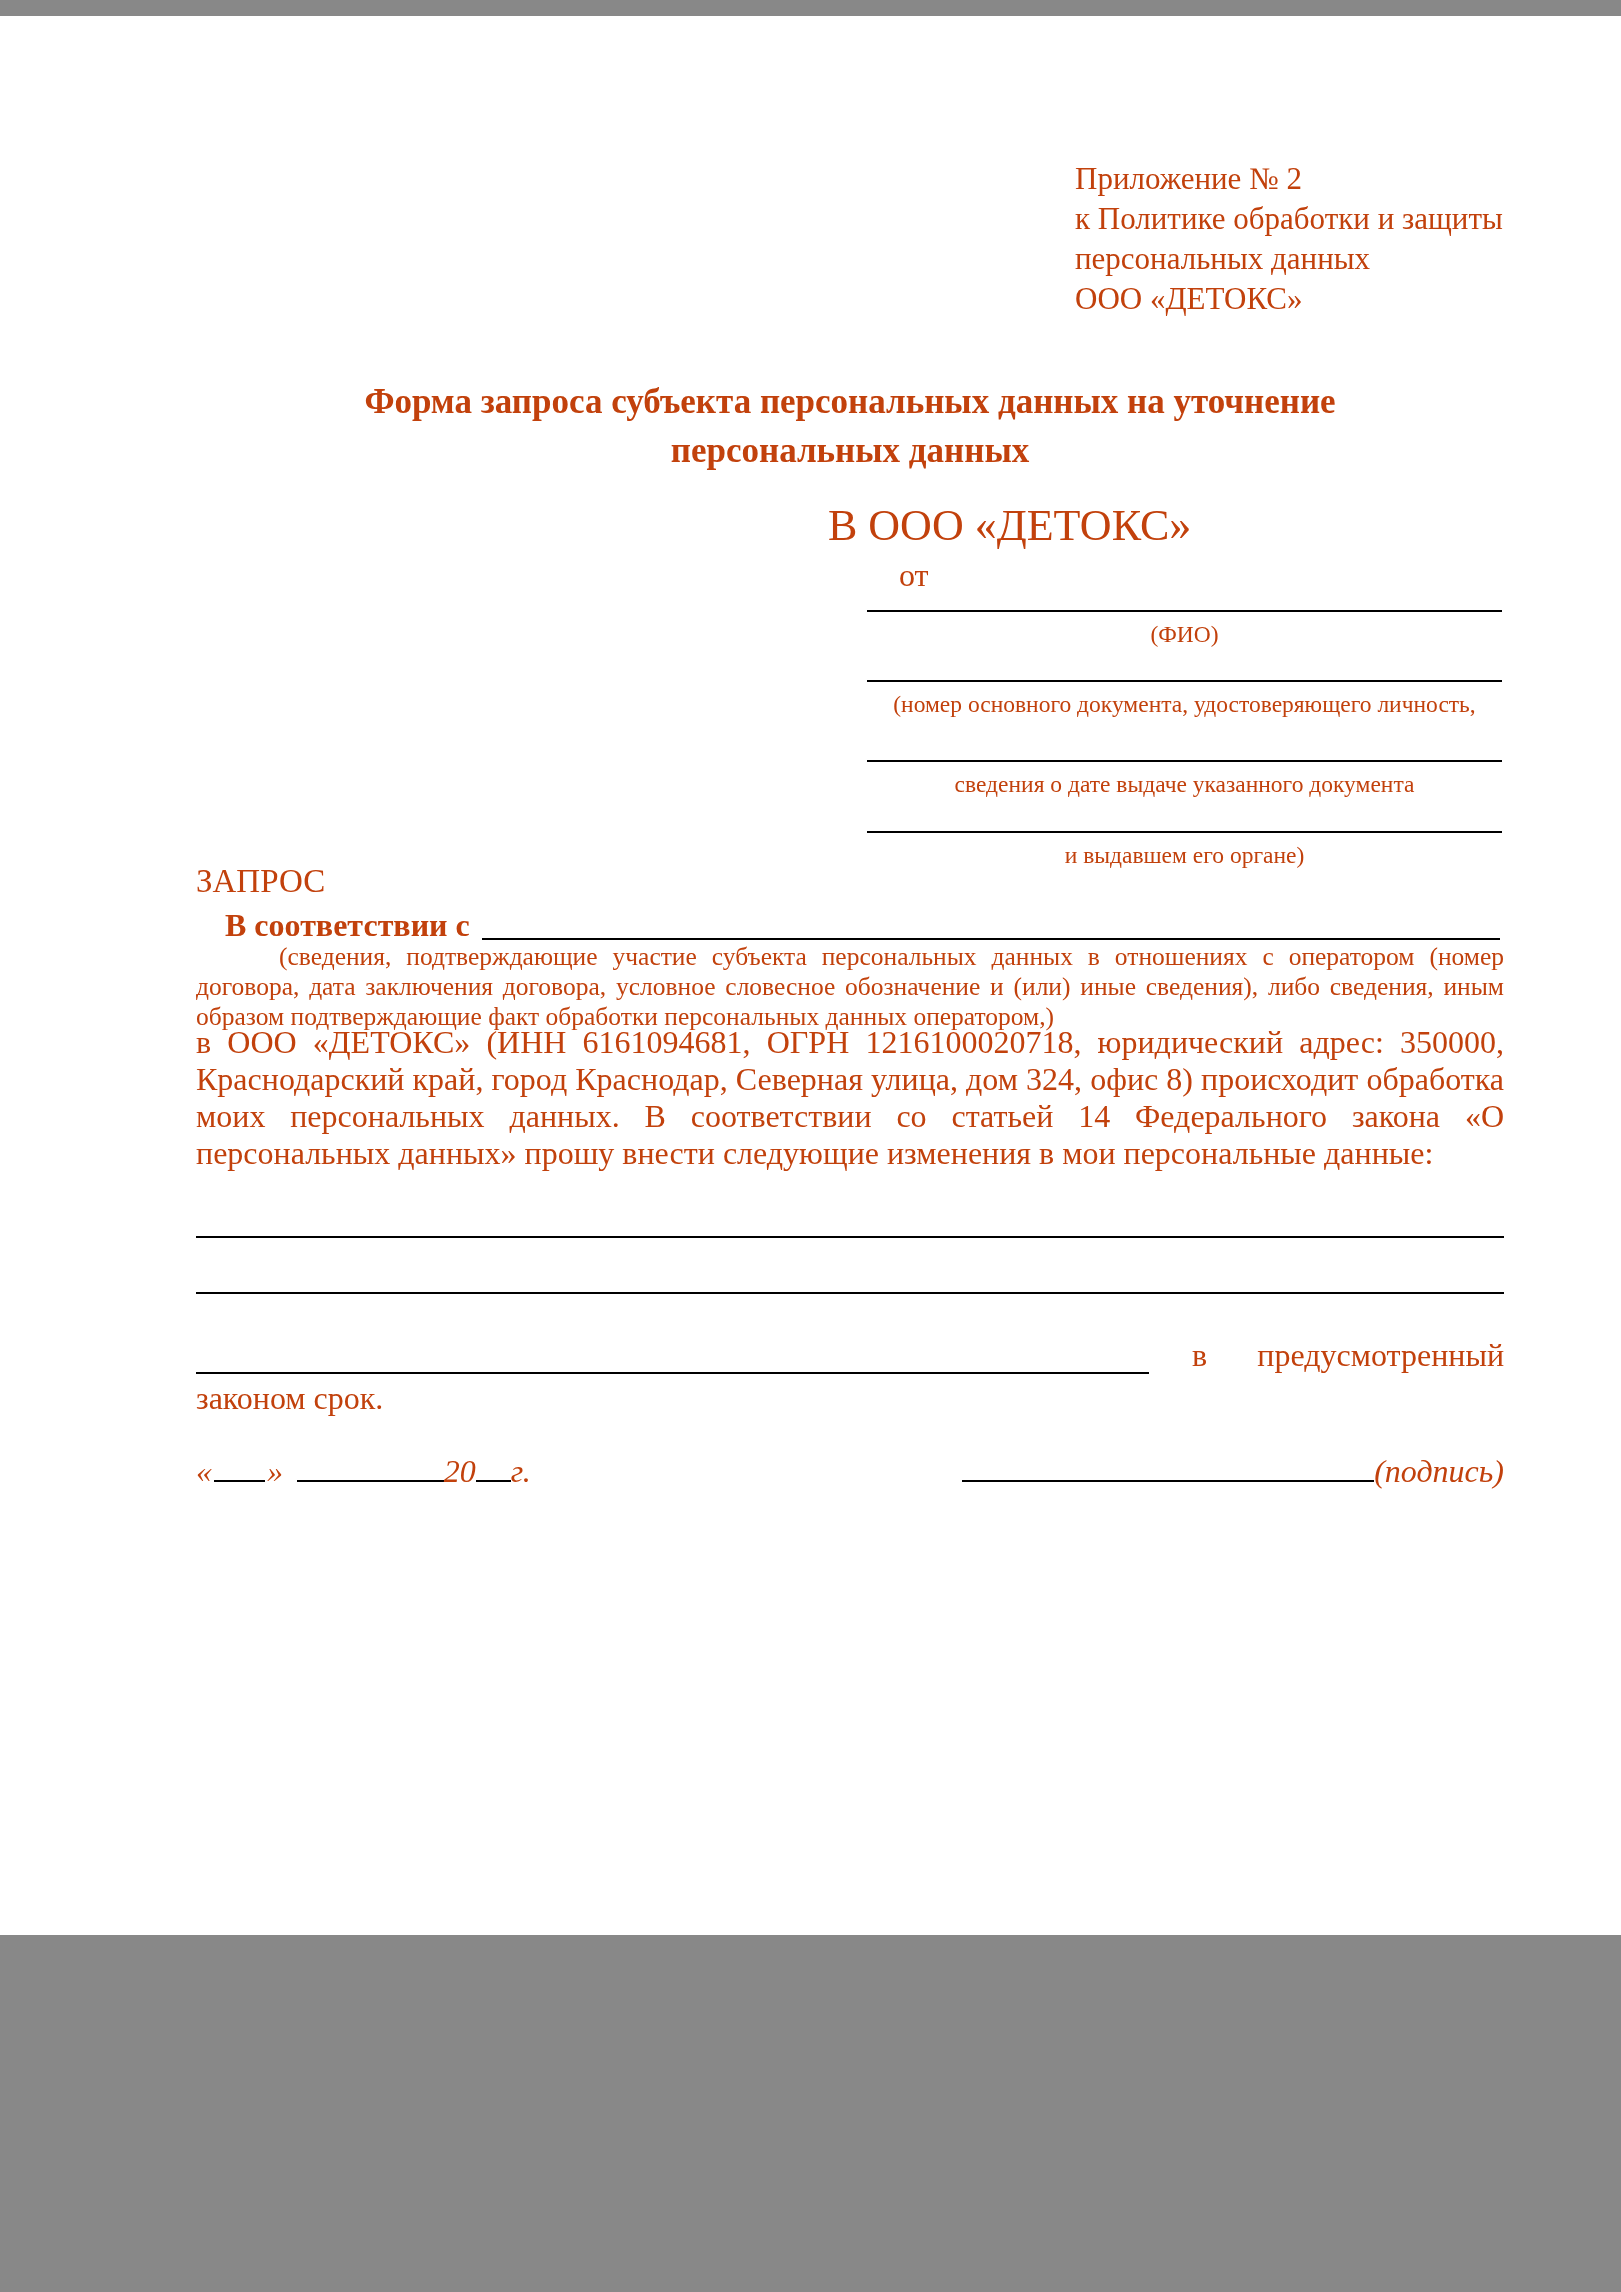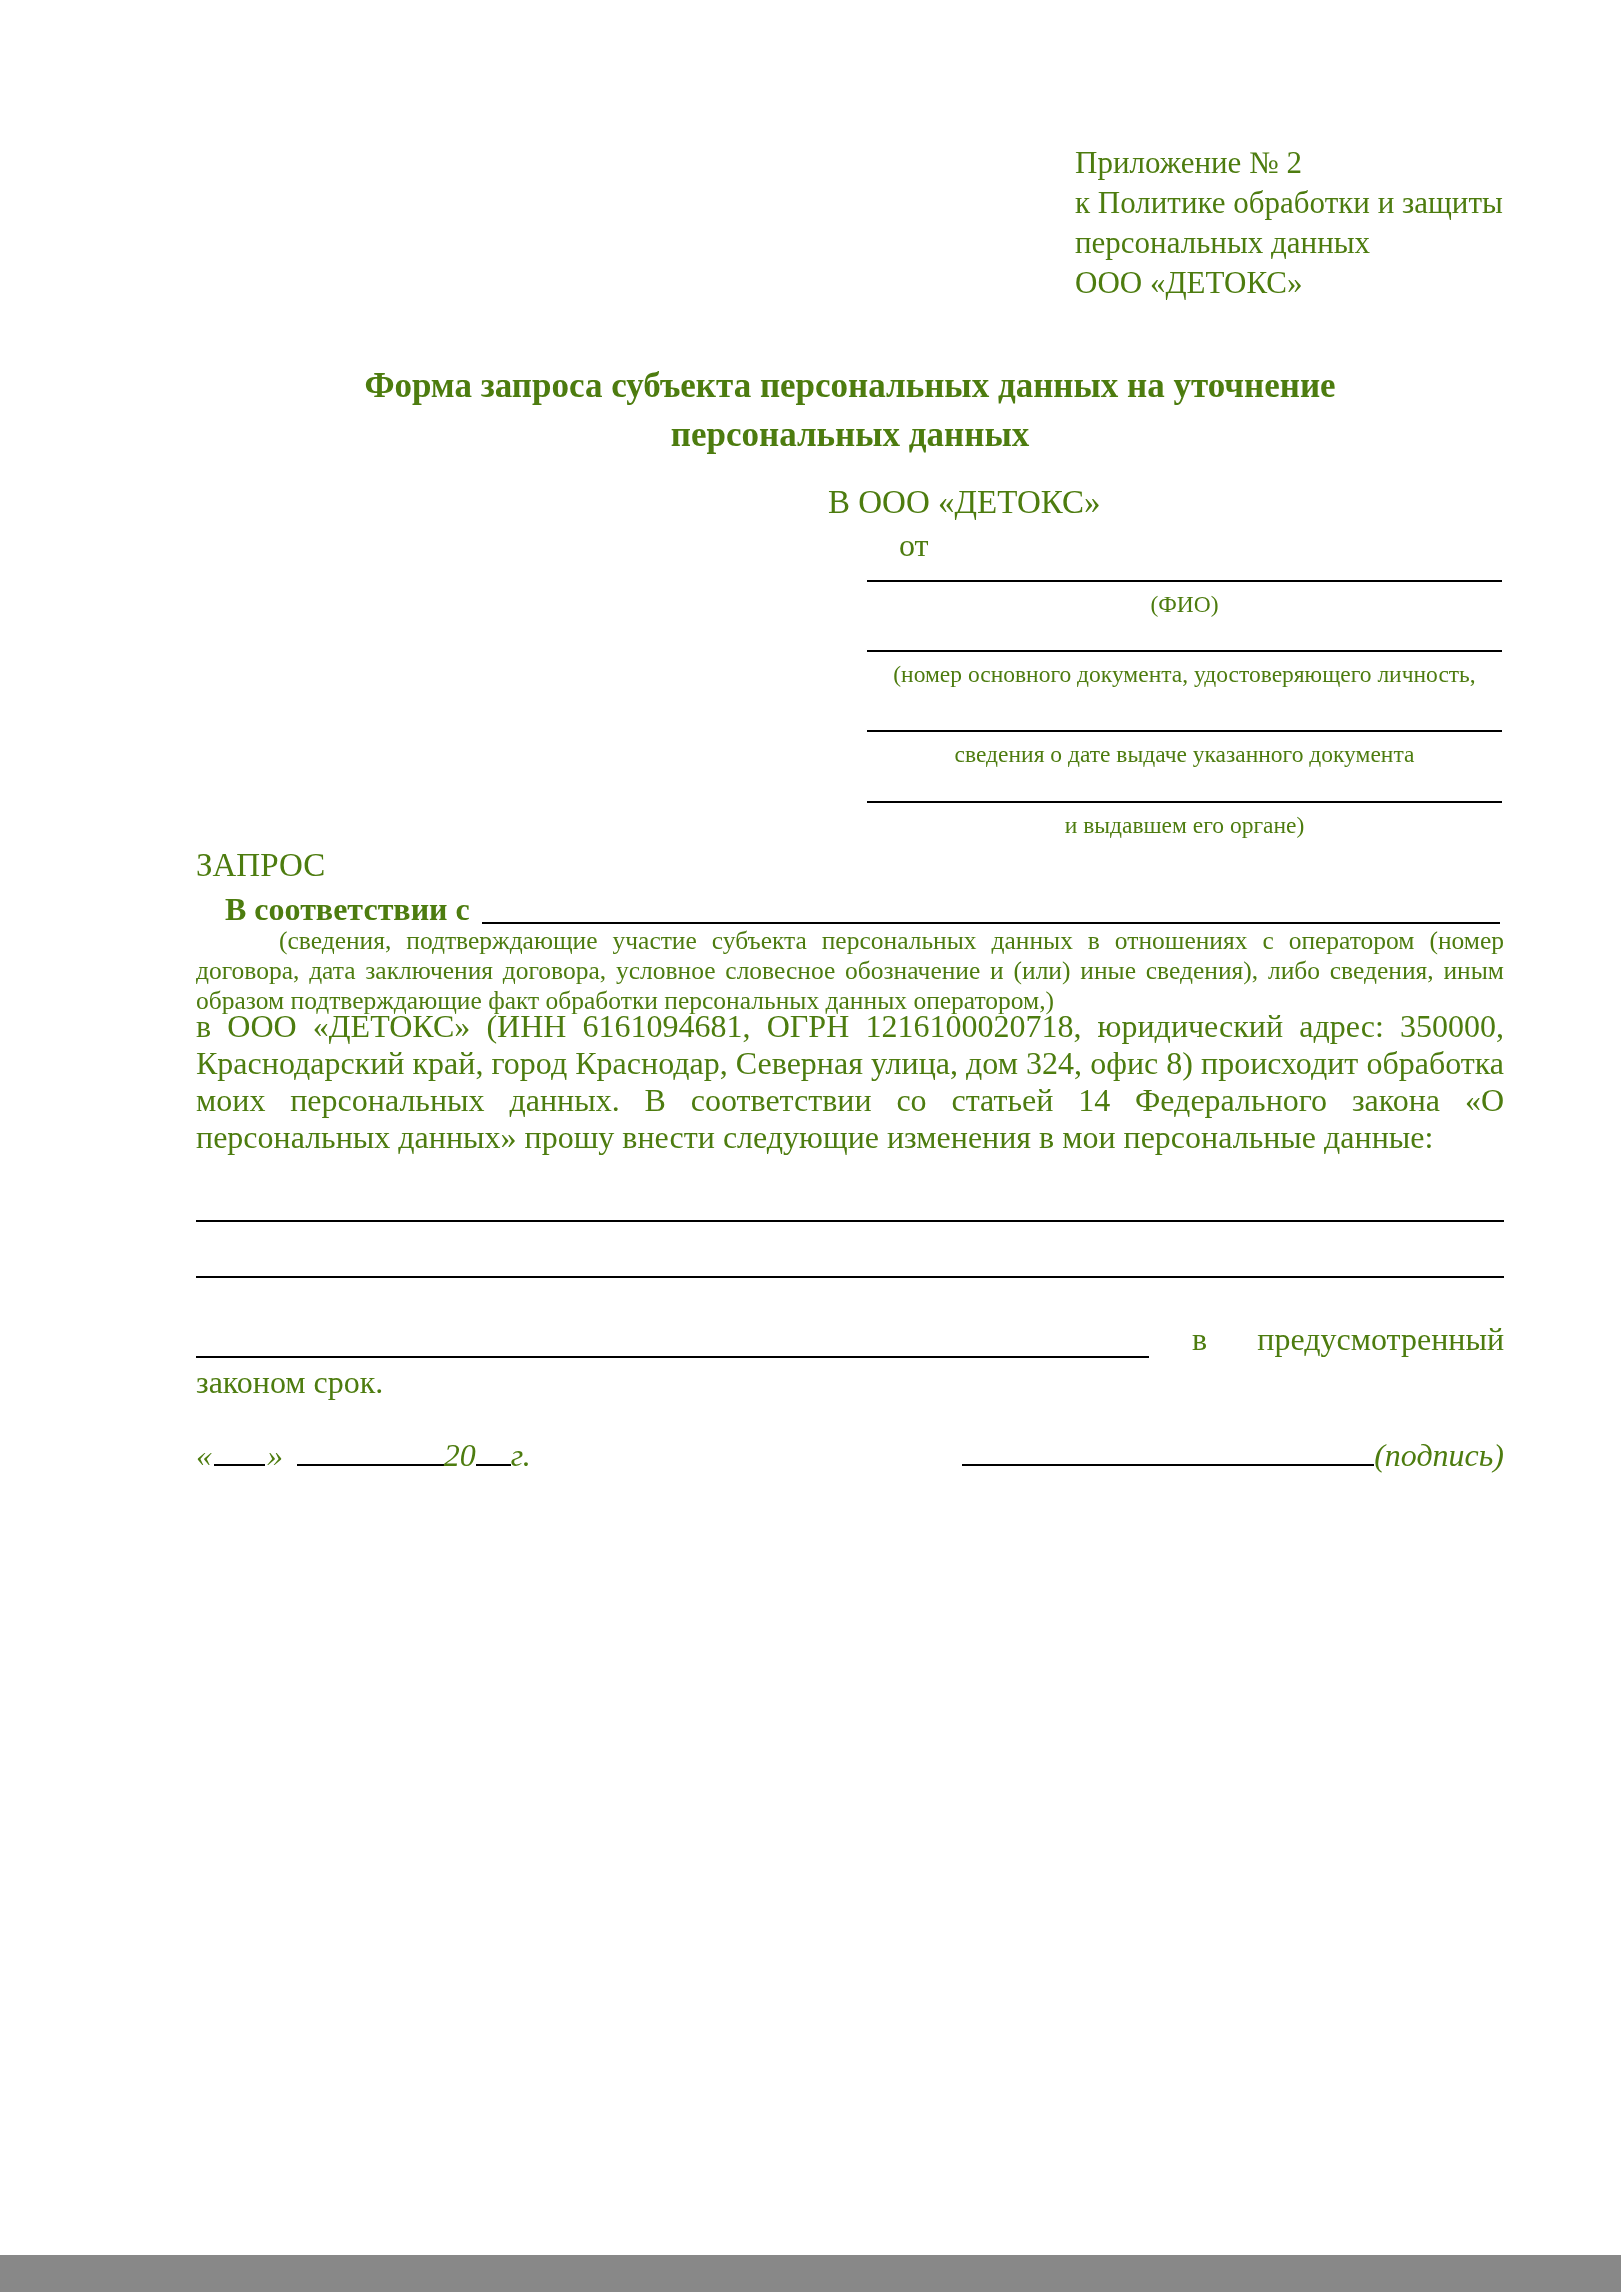--- a/index.html
+++ b/index.html
@@ -1,34 +1,34 @@
 <!DOCTYPE html>
 <html lang="ru"><head>
 <meta charset="utf-8">
 <style>
   html,body{margin:0;padding:0;background:#888;}
   .page{
     position:relative;
-    width:1621px;height:2255px;
-    margin:0 auto;
+    width:1621px;height:1919px;
+    margin:16px auto;
     background:#ffffff;
-    color:#4d7c0f;
+    color:#c2410c;
     font-family:"Liberation Serif","DejaVu Serif",serif;
     overflow:hidden;
   }
   
   .appendix{position:absolute;left:1075px;top:143px;font-size:31px;line-height:40px;}
   .appendix span{display:block;}
   
   .doc-title{position:absolute;left:196px;top:361px;width:1308px;
     text-align:center;font-weight:700;font-size:35px;line-height:49px;}
   .doc-title span{display:block;}
   
   .addr-block{position:absolute;left:828px;top:484px;width:674px;font-size:32px;}
-  .addr-to{font-size:33px;}
+  .addr-to{font-size:44px;}
   .addr-from{margin:5.9px 0 0 71px;}
   .fieldset{margin-left:39px;width:635px;}
   .field-line{border-bottom:2.9px solid #000;height:0;}
   .field-cap{text-align:center;font-size:23.5px;line-height:27.4px;padding-top:9px;}
   .gap1{margin-top:15.7px;}
   .gap2{margin-top:32px;}
   .gap3{margin-top:42px;}
   .gap4{margin-top:32px;}
   
   .zapros{position:absolute;left:196px;top:847px;width:1308px;text-align:left;font-size:33px;}

